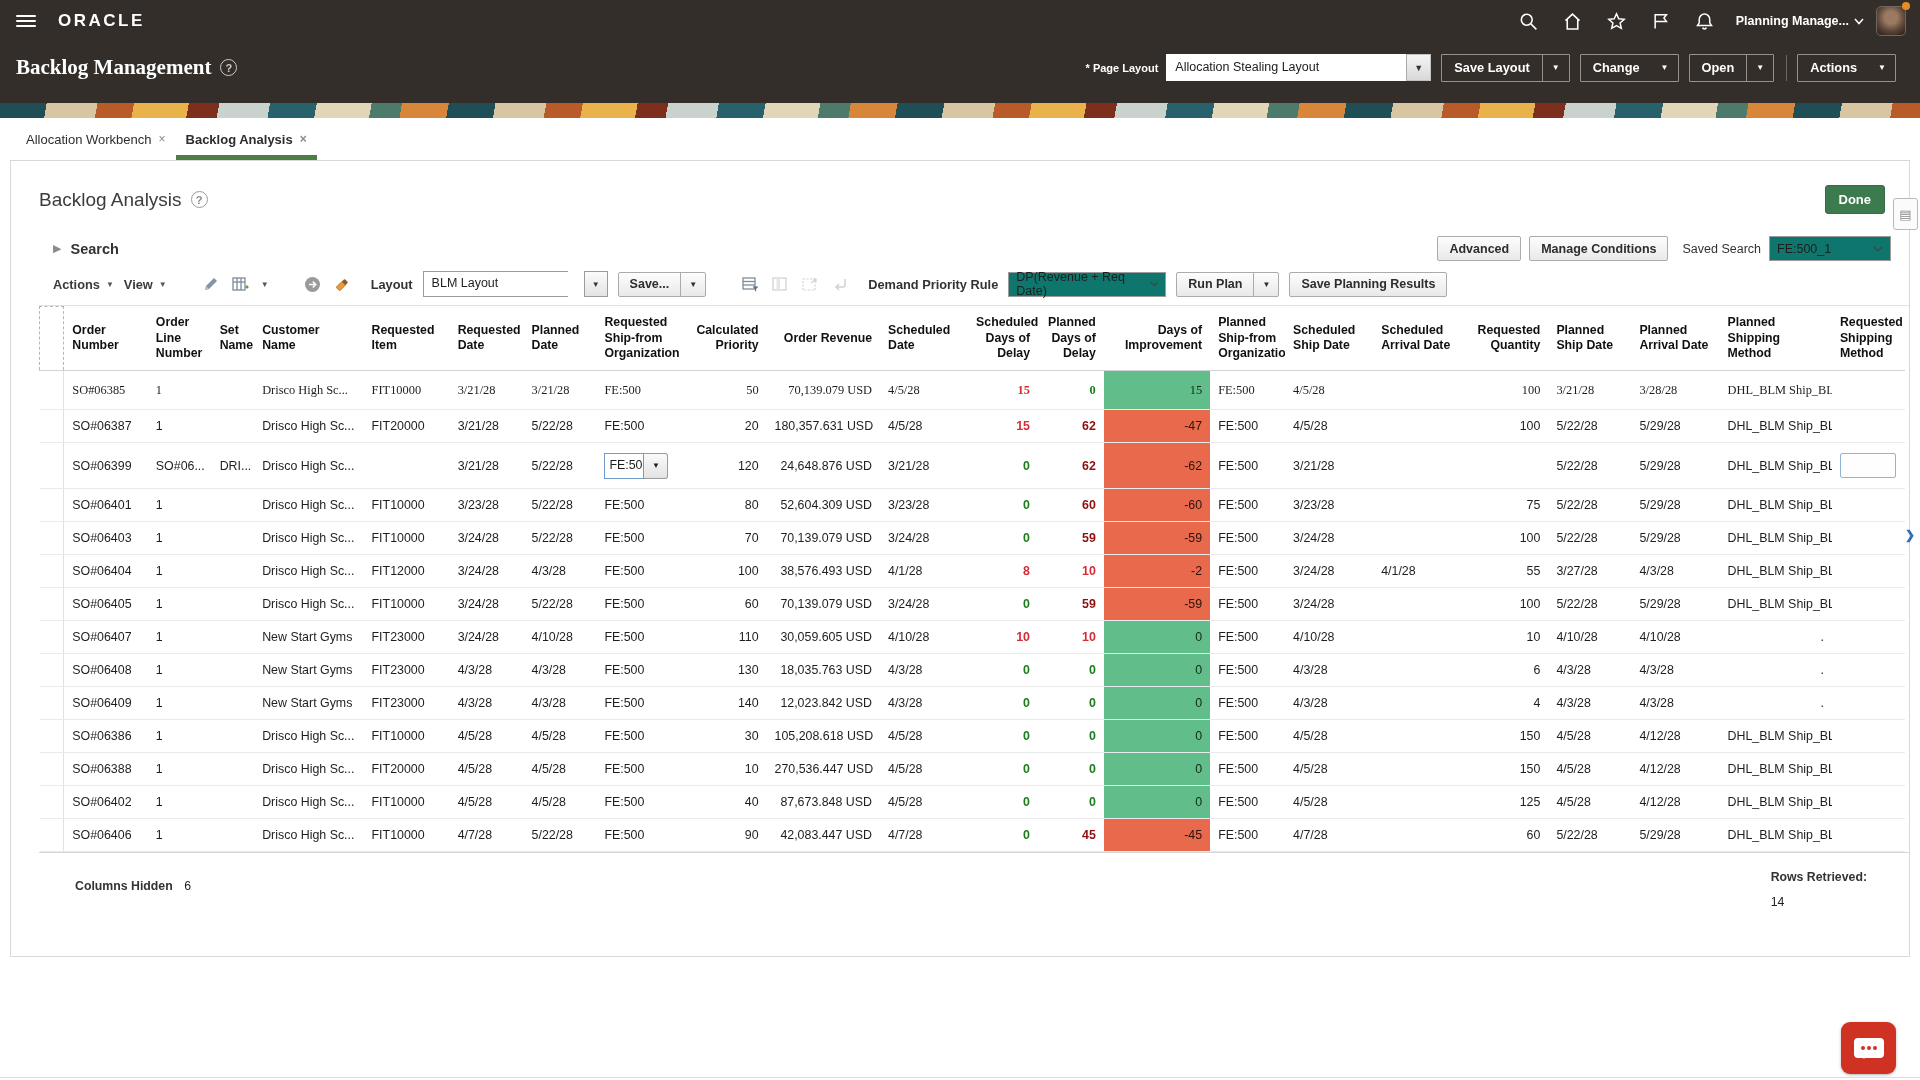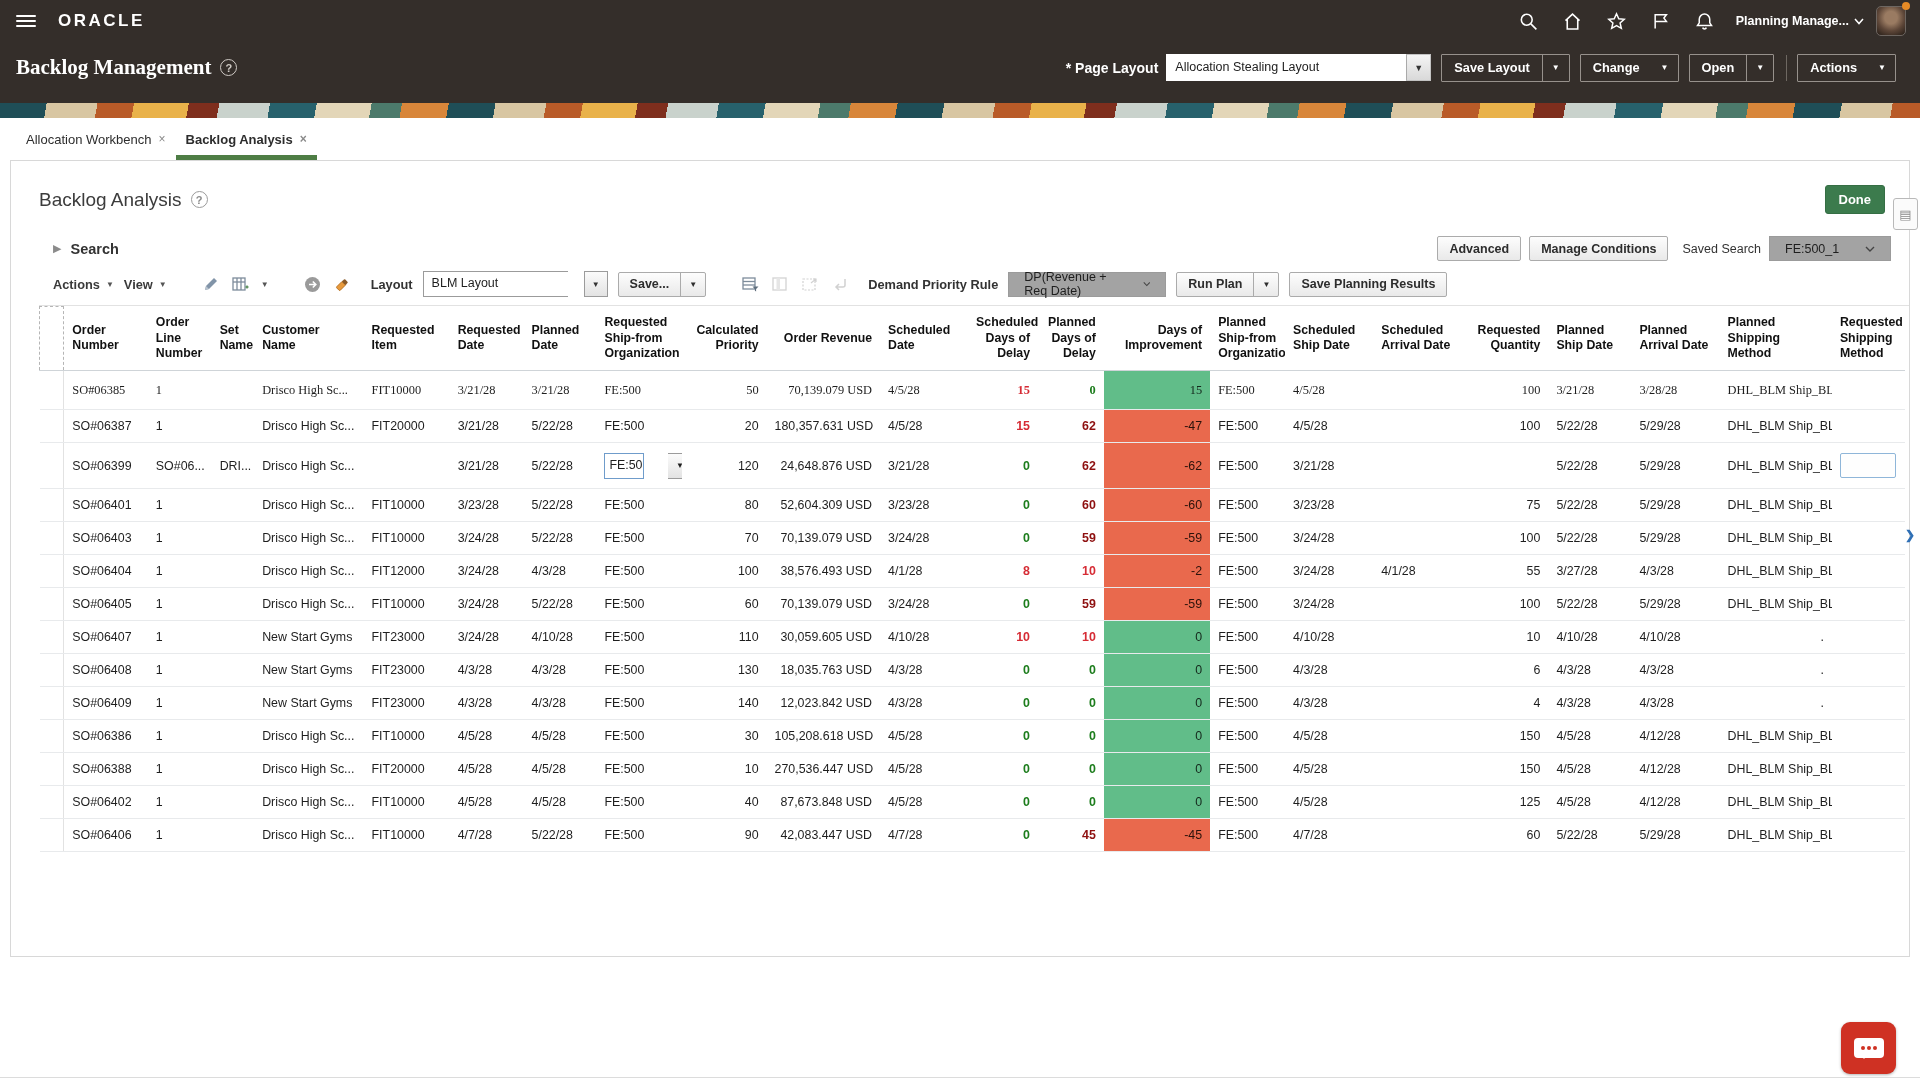--- a/index.html
+++ b/index.html
@@ -19,21 +19,21 @@
   .avatar-wrap { position:relative; margin-left:12px; }
   .avatar { width:30px; height:30px; border-radius:5px; border:1px solid #6d6661;
     background:radial-gradient(circle at 50% 38%, #9a7b62 0 28%, #5d4638 60%, #241c16 100%); }
   .notif-dot { position:absolute; top:-4px; right:-4px; width:8px; height:8px; border-radius:50%; background:#e78b26; }
 
   .row2 { height:61px; display:flex; align-items:center; padding:0 24px 10px 16px; }
   .page-title { font-family:"Liberation Serif", serif; font-size:21px; font-weight:bold; }
   .help-circ { width:17px; height:17px; border:1.5px solid #cfcac5; color:#cfcac5; border-radius:50%;
     font-size:11px; display:inline-flex; align-items:center; justify-content:center; margin-left:9px; font-weight:bold; }
   .row2 .spacer { flex:1; }
-  .pl-label { font-size:14px; font-weight:bold; margin-right:8px; }
+  .pl-label { font-size:11px; font-weight:bold; margin-right:8px; }
   .lov-dark { display:flex; height:27px; }
   .lov-dark .val { width:240px; background:#fff; color:#222; font-size:12.5px; padding:5px 8px; border:1px solid #fff; white-space:nowrap; overflow:hidden; }
   .lov-dark .dd { width:25px; background:linear-gradient(#f4f4f4,#d9d9d9); border:1px solid #c2c2c2; border-left:1px solid #aaa;
     display:flex; align-items:center; justify-content:center; color:#333; font-size:9px; cursor:pointer; }
   .dbtn { display:inline-flex; align-items:stretch; height:28px; margin-left:10px; border:1px solid #97918c; border-radius:1px;
     background:transparent; color:#fff; font-size:12.8px; font-weight:bold; cursor:pointer; }
   .dbtn .txt { display:flex; align-items:center; padding:0 12px; }
   .dbtn .car { display:flex; align-items:center; padding:0 9px; font-size:8px; }
   .dbtn.split .car { border-left:1px solid #97918c; }
   .vdiv { width:1px; height:26px; background:#6e6862; margin-left:12px; }
@@ -61,21 +61,21 @@
     font-size:13px; padding:6px 13px; border-radius:3px; cursor:pointer; }
 
   .search-row { display:flex; align-items:center; padding:22px 18px 0 42px; }
   .tri { color:#8b8b8b; font-size:11px; margin-right:9px; }
   .search-lbl { font-size:14.5px; font-weight:bold; color:#333; }
   .search-right { margin-left:auto; display:flex; align-items:center; gap:8px; }
   .gbtn { background:linear-gradient(#fdfdfd,#e9e9e9); border:1px solid #ababab; border-radius:2px; color:#2d2d2d;
     font-size:12.5px; font-weight:bold; height:25px; padding:0 11px; cursor:pointer; display:inline-flex; align-items:center; }
   .ss-label { font-size:12.5px; color:#333; margin-left:6px; }
   .sel { display:inline-flex; align-items:center; justify-content:space-between; height:25px; border:1px solid #9b9b9b;
-    background:#a3a3a3; font-size:12.5px; padding:0 15px; gap:10px; cursor:pointer; }
+    background:#0f766e; font-size:12.5px; padding:0 7px; gap:10px; cursor:pointer; }
 
   .results-lbl { font-size:14px; color:#333; padding:14px 0 0 30px; }
 
   
   .toolbar { display:flex; align-items:center; padding:10px 0 8px 42px; gap:10px; }
   .menu-btn { font-size:12.8px; font-weight:bold; color:#3a3a3a; background:none; border:none; display:inline-flex; align-items:center; gap:6px; cursor:pointer; }
   .menu-btn .car { font-size:8px; color:#555; }
   .ticon { width:20px; height:20px; display:inline-flex; align-items:center; justify-content:center; background:none; border:none; cursor:pointer; }
   .ticon.dis { opacity:.45; cursor:default; }
   .tb-lbl { font-size:12.8px; font-weight:bold; color:#333; margin-left:8px; }
@@ -99,21 +99,21 @@
   .grid tbody tr:first-child td { height:39px;font-family:Liberation Serif, serif; }
   .grid tr.edit-row td { height:46px; }
   .grid td.gutter { border-right:1px solid #e2e2e2; }
   .grid td.num { text-align:right; }
   .grid td.delay { font-weight:bold; }
   .grid td.d-zero { color:#1d7d1d; }
   .grid td.d-low  { color:#d62c35; }
   .grid td.d-high { color:#8e1010; }
   .grid td.imp-pos { background:#61bd89; color:#14281c; }
   .grid td.imp-neg { background:#e9694d; color:#2b120b; }
-  .cell-combo { display:inline-flex; height:26px; vertical-align:middle;gap:24px; }
+  .cell-combo { display:inline-flex; height:26px; vertical-align:middle; }
   .cell-combo .ctext { width:40px; border:1px solid #6f9ccb; background:#fff; font-size:12.4px; padding:4px 4px; overflow:hidden; white-space:nowrap; }
   .cell-combo .cbtn { width:24px; border:1px solid #9b9b9b; border-left:none; background:linear-gradient(#fbfbfb,#e3e3e3);
     display:flex; align-items:center; justify-content:center; font-size:8px; border-radius:0 3px 3px 0; cursor:pointer; }
   .cell-input { display:inline-block; width:56px; height:25px; border:1px solid #8fb6d9; background:#fefefe; border-radius:2px; vertical-align:middle; }
 
   .grid-footer { margin-left:28px; border-top:1px solid #d3d6d9; height:66px; position:relative; font-size:12.3px; }
   .cols-hidden { position:absolute; left:36px; top:26px; }
   .cols-hidden .lbl { font-weight:bold; color:#333; }
   .cols-hidden .val { margin-left:8px; }
   .rows-retrieved { position:absolute; right:42px; top:12px; text-align:left; line-height:25px; }
@@ -744,20 +744,30 @@
             <td class="num">60</td>
             <td>5/22/28</td>
             <td>5/29/28</td>
             <td>DHL_BLM Ship_BL</td>
             <td></td>
           </tr>
         </tbody>
     </table>
   </div>
 
+  <div class="grid-footer">
+    <div class="cols-hidden">
+      <span class="lbl">Columns Hidden</span>
+      <span class="val">6</span>
+    </div>
+    <div class="rows-retrieved">
+      <span class="lbl">Rows Retrieved:</span>
+      <span>14</span>
+    </div>
+  </div>
 </main>
 
 <button class="drawer-toggle">▤</button>
 <span class="edge-arrow">❯</span>
 <div class="chat-fab">
   <div class="chat-bubble">
       <i></i>
     </div>
 </div>
 <div class="bottom-line"></div>

